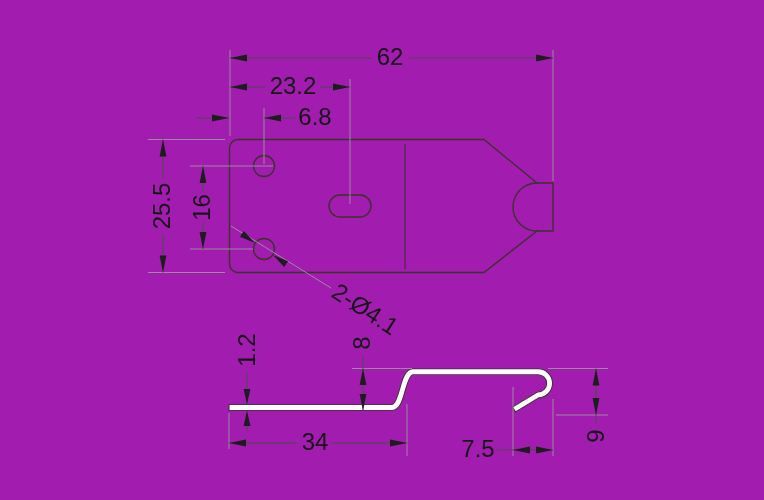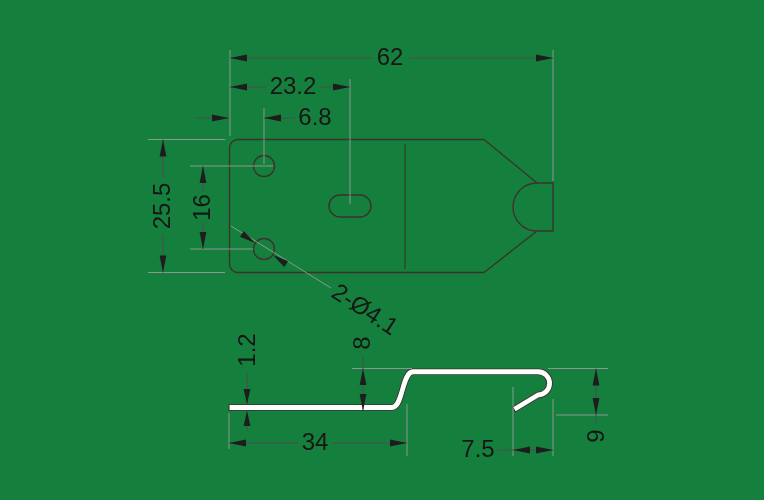--- a/index.html
+++ b/index.html
@@ -1,16 +1,16 @@
 <!DOCTYPE html>
 <html><head>
 <meta charset="utf-8">
 <style>
   html,body{margin:0;padding:0;background:#ffffff;}
-  .page{width:764px;height:500px;position:relative;background:#15803d;overflow:hidden;}
+  .page{width:764px;height:500px;position:relative;background:#a21caf;overflow:hidden;}
   .ol{stroke:#3b332c;stroke-width:1.4;fill:none;stroke-linejoin:round;}
   .thin{stroke:#3b332c;stroke-width:1.1;fill:none;}
   .el{stroke:#9a9a9a;stroke-width:0.9;fill:none;}
   .dl{stroke:#4c4c4c;stroke-width:1;fill:none;}
   .ah{fill:#1d1d1d;stroke:none;}
   .dt{font-family:"Liberation Sans",sans-serif;font-size:24px;fill:#161616;}
   .sheet-outer{stroke:#3b332c;stroke-width:6.6;fill:none;stroke-linejoin:round;stroke-linecap:butt;}
   .sheet-inner{stroke:#ffffff;stroke-width:4.8;fill:none;stroke-linejoin:round;stroke-linecap:butt;}
 </style>
 </head>

